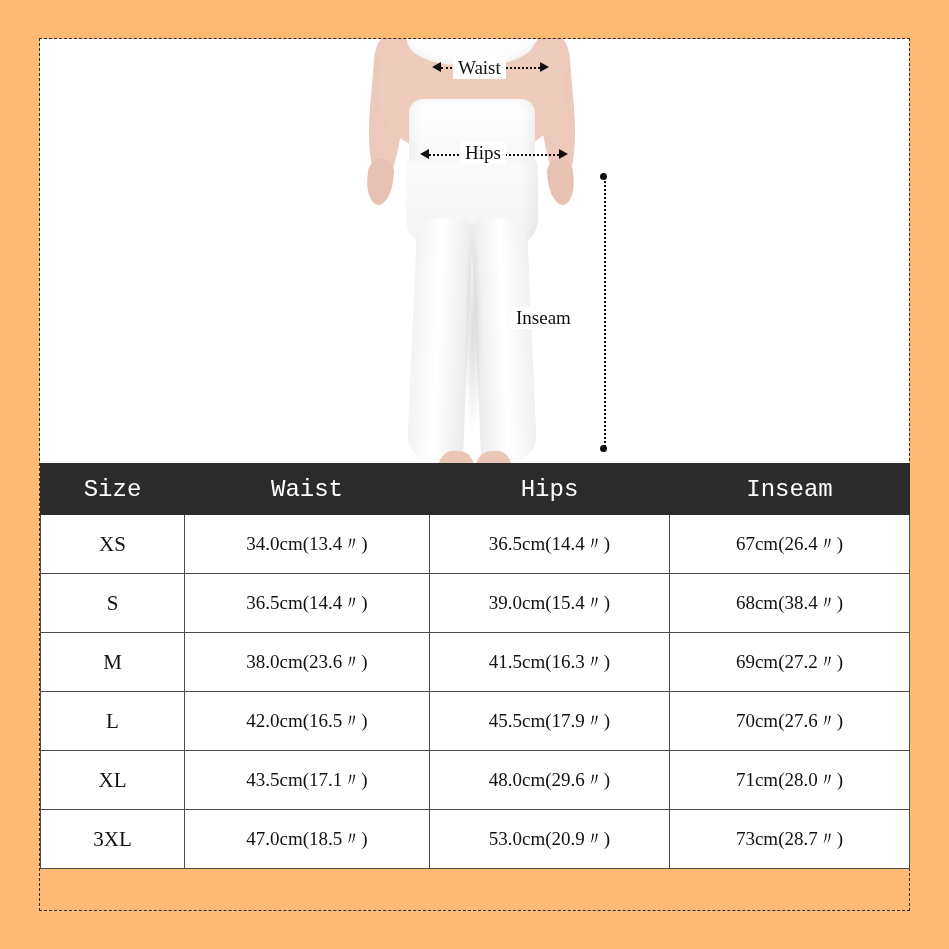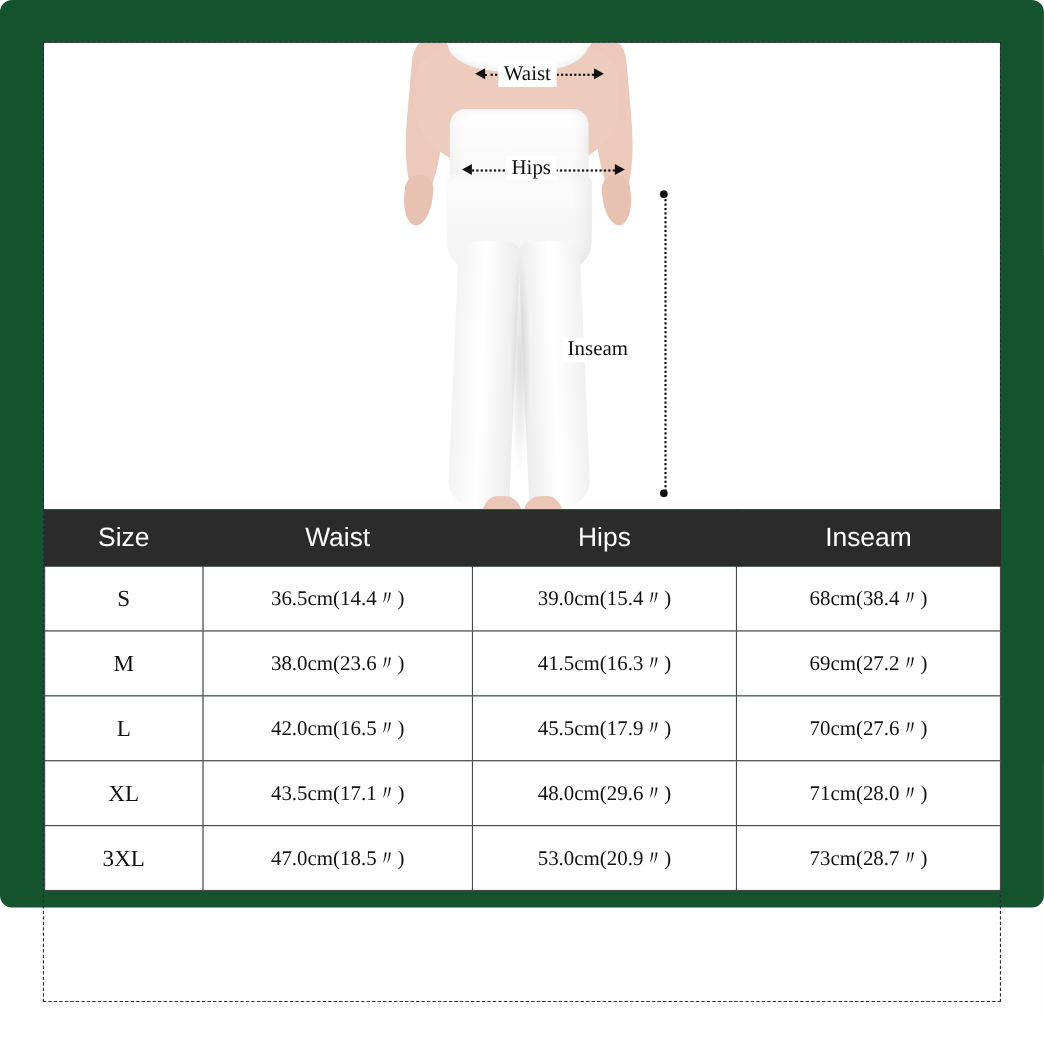--- a/index.html
+++ b/index.html
@@ -10,23 +10,22 @@
   body {
     width: 949px;
     height: 949px;
     font-family: "Liberation Serif", serif;
     color: #111111;
     overflow: hidden;
   }
   #root {
     position: relative;
     width: 949px;
-    height: 825px;
-    background: #14532d;
-    border-radius: 11px;
+    height: 949px;
+    background: #fdba74;
   }
 
   
   .outer-frame {
     position: absolute;
     left: 39px;
     top: 38px;
     width: 871px;
     height: 873px;
     border: 1px dashed #2b2b2b;
@@ -239,21 +238,21 @@
     height: 448px;
   }
   table.size-table {
     border-collapse: collapse;
     width: 869px;
     table-layout: fixed;
   }
   table.size-table th {
     background: #2b2b2b;
     color: #ffffff;
-    font-family: Liberation Sans, sans-serif;
+    font-family: Liberation Mono, monospace;
     font-size: 24px;
     font-weight: normal;
     height: 48px;
     text-align: center;
     border: 1px solid #2b2b2b;
   }
   table.size-table td {
     border: 1px solid #4a4a4a;
     height: 56px;
     text-align: center;
@@ -322,20 +321,26 @@
       <thead>
         <tr>
           <th>Size</th>
           <th>Waist</th>
           <th>Hips</th>
           <th>Inseam</th>
         </tr>
       </thead>
       <tbody>
         <tr>
+          <td class="size-cell">XS</td>
+          <td>34.0cm(13.4〃)</td>
+          <td>36.5cm(14.4〃)</td>
+          <td>67cm(26.4〃)</td>
+        </tr>
+        <tr>
           <td class="size-cell">S</td>
           <td>36.5cm(14.4〃)</td>
           <td>39.0cm(15.4〃)</td>
           <td>68cm(38.4〃)</td>
         </tr>
         <tr>
           <td class="size-cell">M</td>
           <td>38.0cm(23.6〃)</td>
           <td>41.5cm(16.3〃)</td>
           <td>69cm(27.2〃)</td>

